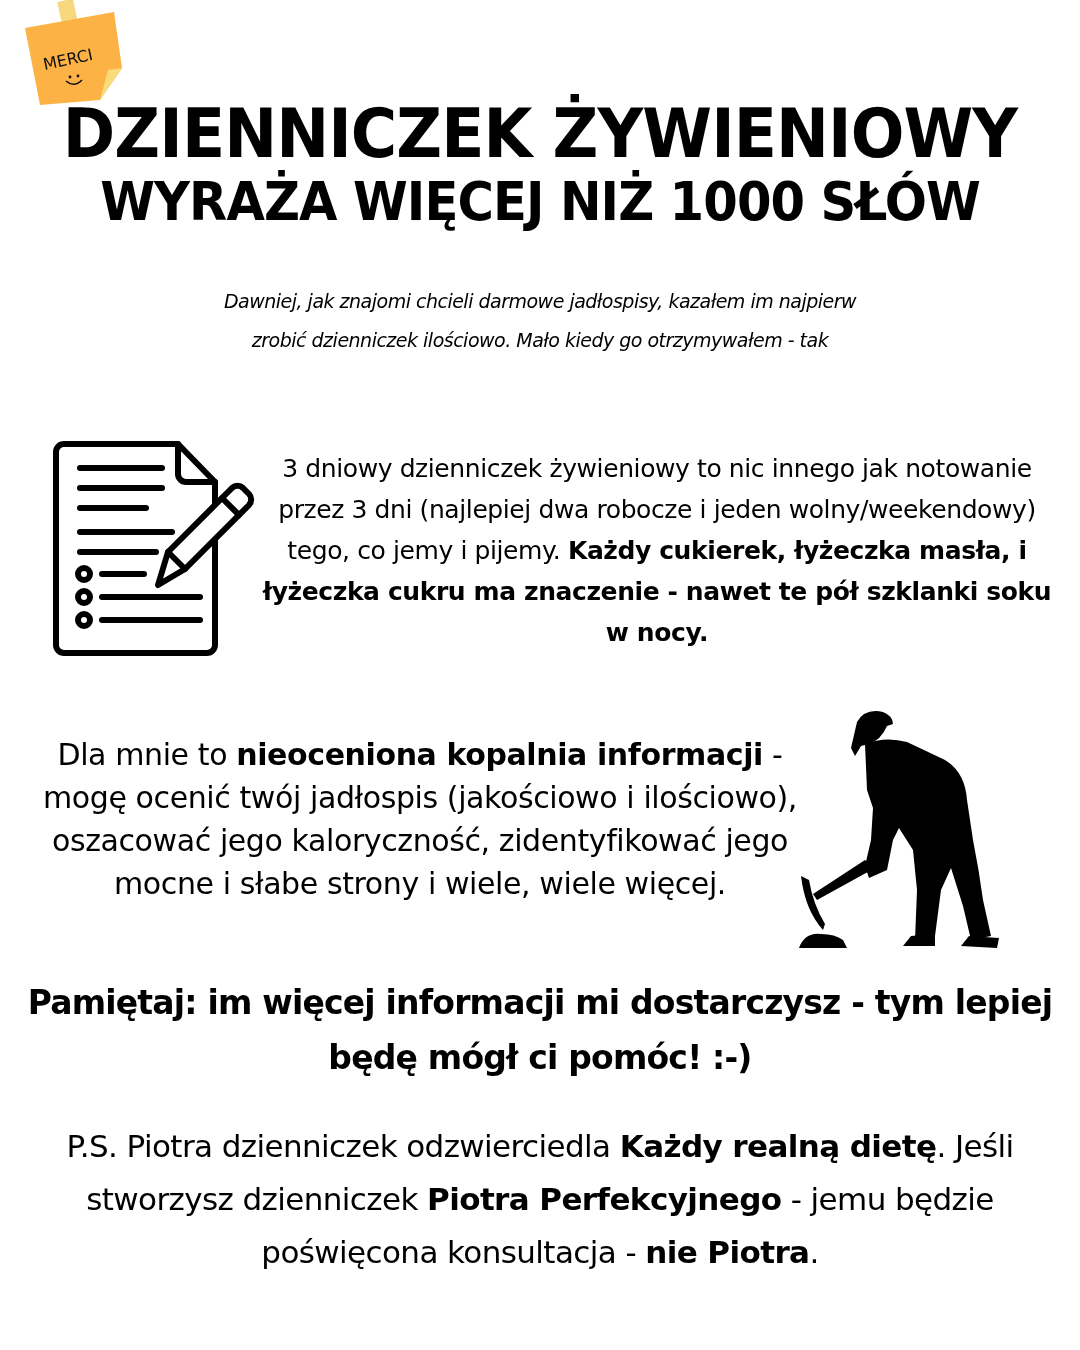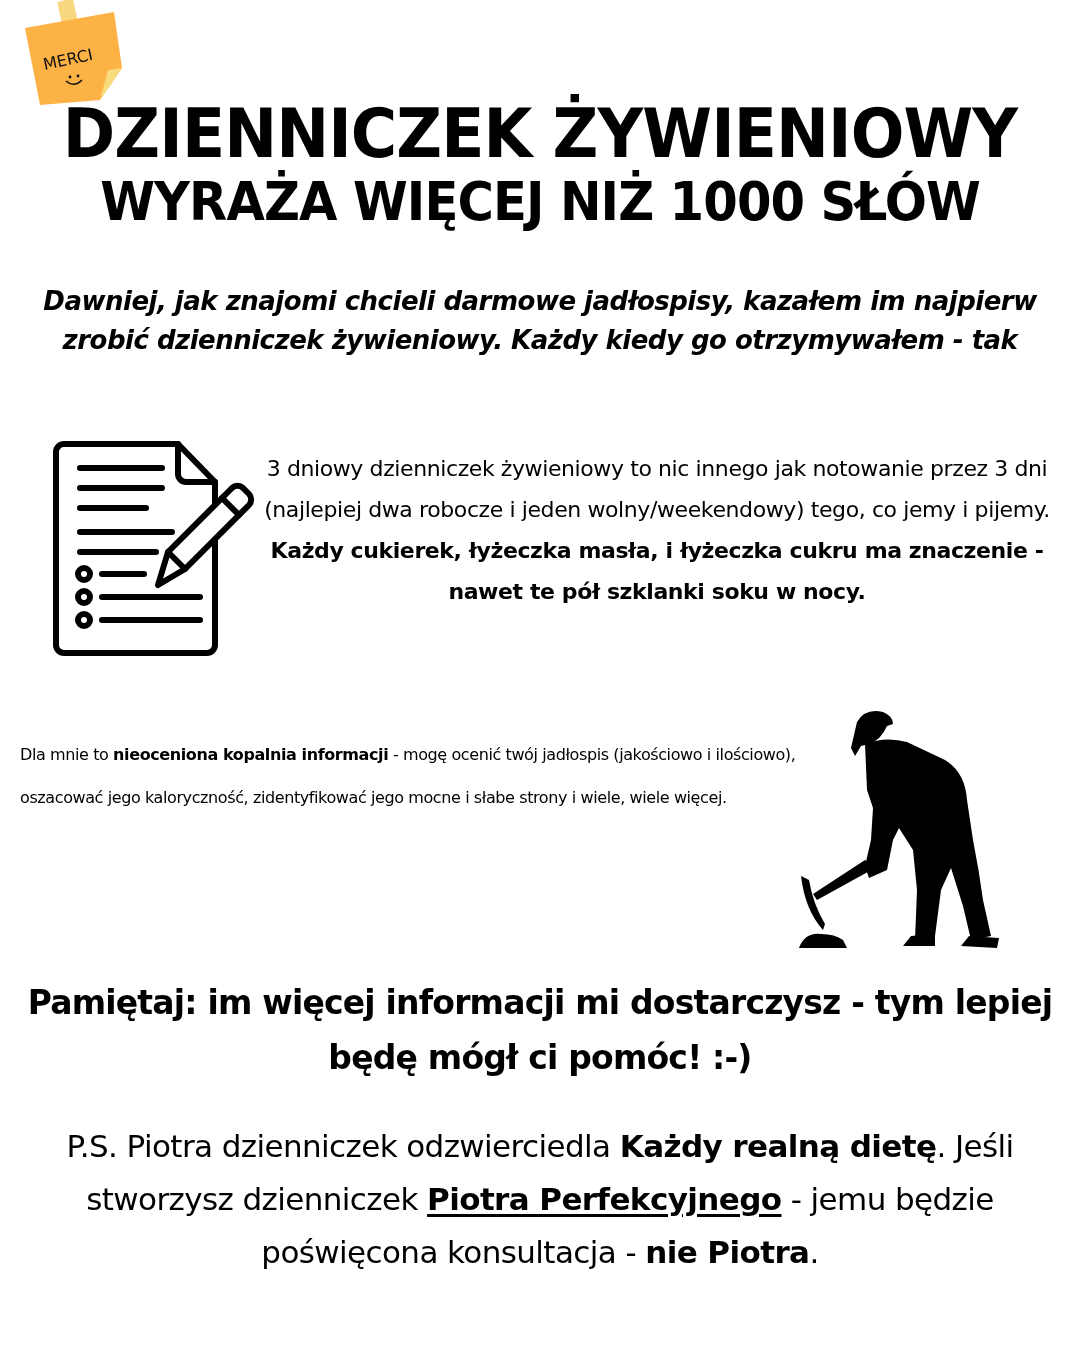--- a/index.html
+++ b/index.html
@@ -12,43 +12,43 @@
     }
     .title {
       position: absolute; left: 0; width: 1080px; text-align: center;
       font-family: "DejaVu Sans", sans-serif; font-weight: bold; letter-spacing: -1px;
       margin: 0;
     }
     .title.l1 { top: 94px; font-size: 68px; transform: scaleX(0.93); transform-origin: center; }
     .title.l2 { top: 170px; font-size: 54px; transform: scaleX(0.92); transform-origin: center; }
     .intro {
       position: absolute; left: 20px; width: 1040px; top: 282px; text-align: center;
-      font-family: "DejaVu Sans", sans-serif; font-style: italic; font-weight: bold;
-      font-size: 26px; line-height: 39px; letter-spacing: -0.5px;
+      font-family: "DejaVu Sans", sans-serif; font-style: italic; font-weight: normal;
+      font-size: 19px; line-height: 39px; letter-spacing: -0.5px;
     }
     .doc-icon { position: absolute; left: 50px; top: 440px; width: 210px; height: 220px; }
     .para1 {
       position: absolute; left: 262px; width: 790px; top: 448px; text-align: center;
-      font-family: "DejaVu Sans", sans-serif; font-size: 22px; line-height: 41px; letter-spacing: -0.4px;
+      font-family: "DejaVu Sans", sans-serif; font-size: 25px; line-height: 41px; letter-spacing: -0.4px;
     }
     .para2 {
-      position: absolute; left: 20px; width: 800px; top: 733px; text-align: left;
-      font-family: "DejaVu Sans", sans-serif; font-size: 16px; line-height: 43px; letter-spacing: -0.4px;
+      position: absolute; left: 20px; width: 800px; top: 733px; text-align: center;
+      font-family: "DejaVu Sans", sans-serif; font-size: 30px; line-height: 43px; letter-spacing: -0.4px;
     }
     .miner { position: absolute; left: 795px; top: 700px; width: 210px; height: 255px; }
     .remember {
       position: absolute; left: 20px; width: 1040px; top: 975px; text-align: center;
       font-family: "DejaVu Sans", sans-serif; font-weight: bold; font-size: 33px; line-height: 55px; letter-spacing: -0.8px;
     }
     .ps {
       position: absolute; left: 20px; width: 1040px; top: 1120px; text-align: center;
       font-family: "DejaVu Sans", sans-serif; font-size: 31px; line-height: 53px; letter-spacing: -0.6px;
     }
     b { font-weight: bold; }
-    .u { text-decoration: underline; text-decoration-thickness: 3px; text-underline-offset: 4px; }
+    .u { text-decoration-thickness: 3px; text-underline-offset: 4px; }
   </style>
 </head>
 <body>
 
 <div class="sticky">
   <svg width="100" height="105" viewBox="0 0 100 105">
     <rect x="38" y="0" width="16" height="28" fill="#F7D87E" transform="rotate(-12 46 14)"></rect>
     <polygon points="3,28 92,12 100,68 78,100 18,105" fill="#FDB245"></polygon>
     <polygon points="78,100 100,68 86,70" fill="#F8DC7C"></polygon>
     <text x="20" y="64" font-family="DejaVu Sans, sans-serif" font-size="16" fill="#111" transform="rotate(-12 50 55)">MERCI</text>
@@ -56,21 +56,21 @@
     <circle cx="56" cy="76" r="1.4" fill="#111"></circle>
     <path d="M44,81 Q52,88 60,80" stroke="#111" stroke-width="1.6" fill="none"></path>
   </svg>
 </div>
 
 <h1 class="title l1">DZIENNICZEK ŻYWIENIOWY</h1>
 <h2 class="title l2">WYRAŻA WIĘCEJ NIŻ 1000 SŁÓW</h2>
 
 <div class="intro">
   <div>Dawniej, jak znajomi chcieli darmowe jadłospisy, kazałem im najpierw</div>
-  <div>zrobić dzienniczek żywieniowy. Każdy kiedy go otrzymywałem - tak</div>
+  <div>zrobić dzienniczek ilościowo. Mało kiedy go otrzymywałem - tak</div>
 </div>
 
 <div class="doc-icon">
   <svg width="210" height="220" viewBox="0 0 210 220" fill="none" stroke="#000" stroke-width="6" stroke-linecap="round" stroke-linejoin="round">
     <path d="M14,4 H128 L165,42 V205 a8,8 0 0 1 -8,8 H14 a8,8 0 0 1 -8,-8 V12 a8,8 0 0 1 8,-8 Z"></path>
     <path d="M128,4 V34 a8,8 0 0 0 8,8 H165"></path>
     <line x1="30" y1="28" x2="112" y2="28"></line>
     <line x1="30" y1="48" x2="112" y2="48"></line>
     <line x1="30" y1="68" x2="96" y2="68"></line>
     <line x1="30" y1="92" x2="122" y2="92"></line>

